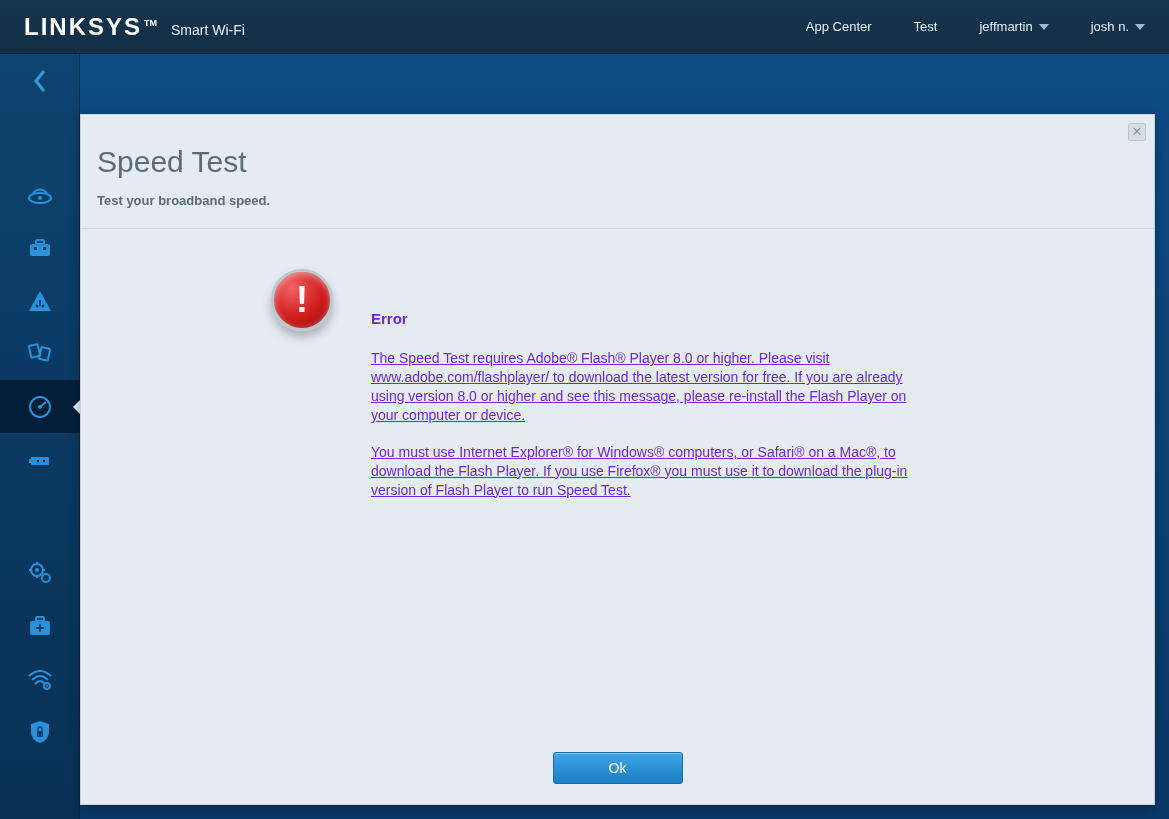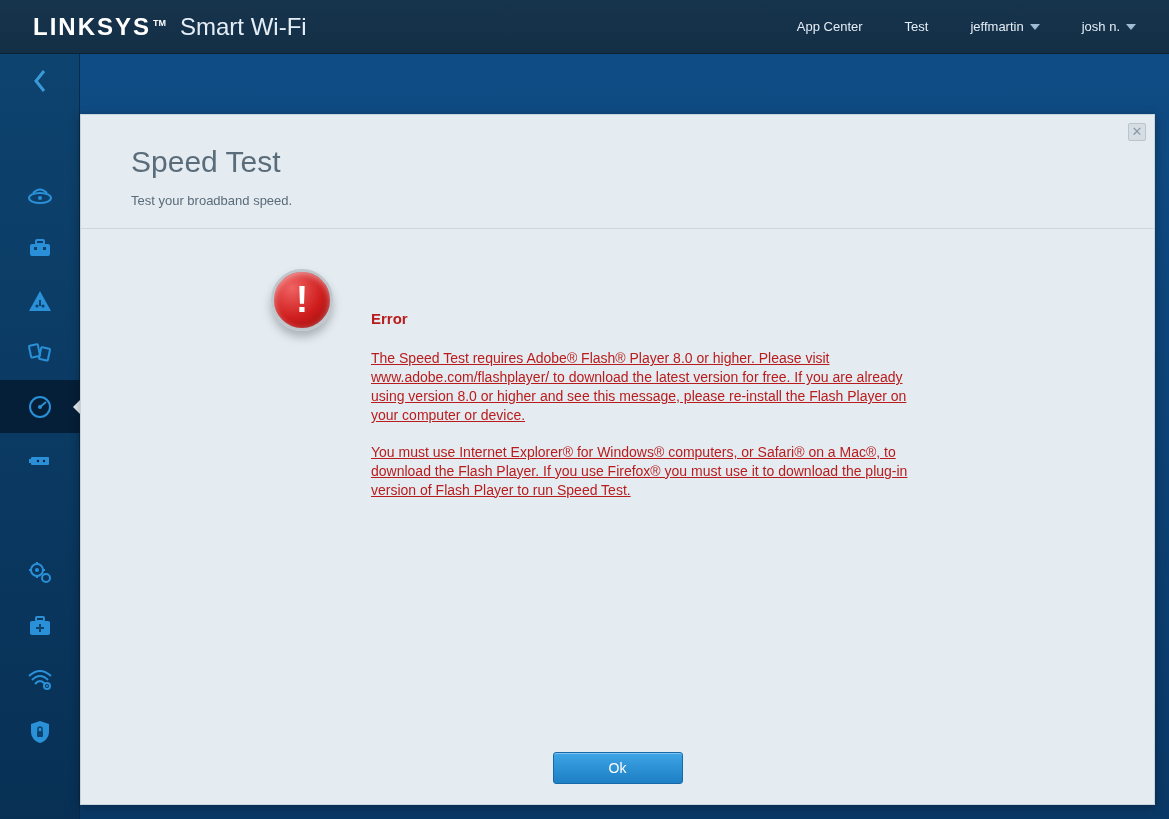--- a/index.html
+++ b/index.html
@@ -11,21 +11,21 @@
     overflow: hidden;
     position: relative;
   }
 
   
   .header {
     height: 54px;
     background: linear-gradient(#17344d, #122f46);
     display: flex;
     align-items: center;
-    padding: 0 33px;
+    padding: 0 24px;
     color: #d9e7f2;
     border-bottom: 1px solid #0c2233;
   }
   .logo-block {
     display: flex;
     align-items: baseline;
     gap: 14px;
   }
   .logo {
     font-size: 24px;
@@ -34,21 +34,21 @@
     color: #ffffff;
     position: relative;
   }
   .logo .tm {
     font-size: 9px;
     vertical-align: super;
     letter-spacing: 0;
     margin-left: 2px;
   }
   .brand-sub {
-    font-size: 24px;
+    font-size: 14px;
     font-weight: 300;
     color: #e5eef6;
   }
   .header-spacer { flex: 1; }
   .header-links {
     display: flex;
     align-items: flex-start;
     gap: 42px;
     font-size: 13px;
   }
@@ -144,32 +144,33 @@
     color: #8a98a3;
     background: #d5dee5;
     border: 1px solid #b9c4cc;
     font-size: 13px;
     line-height: 15px;
     text-align: center;
     cursor: pointer;
     border-radius: 2px;
   }
   .panel-header {
-    padding: 30px 34px 20px 50px;
+    padding: 30px 34px 20px 16px;
     border-bottom: 1px solid #cdd7df;
   }
   .panel-title {
     font-size: 30px;
     color: #5a6b79;
     font-weight: 400;
     margin-bottom: 14px;
   }
   .panel-subtitle {
     font-size: 13px;
     color: #5a6b79;
+    font-weight: bold;
   }
   .panel-body {
     flex: 1;
     display: flex;
     gap: 30px;
     padding: 80px 40px 20px 190px;
   }
   .error-icon-wrap {
     width: 70px;
     flex: 0 0 70px;
@@ -182,21 +183,21 @@
     box-shadow: 0 6px 10px rgba(0,0,0,.25), inset 0 2px 6px rgba(255,255,255,.5);
     color: #fff;
     display: flex;
     align-items: center;
     justify-content: center;
     font-size: 36px;
     font-weight: 700;
     position: relative;
     top: -40px;
   }
-  .error-text { color: #b91c1c; font-size: 14px; max-width: 560px; line-height: 1.35; }
+  .error-text { color: #6d28d9; font-size: 14px; max-width: 560px; line-height: 1.35; }
   .error-text .error-heading { font-weight: 700; margin-bottom: 20px; font-size: 15px; }
   .error-text p { margin-bottom: 18px; text-decoration: underline; }
 
   .panel-footer {
     padding: 14px 24px 20px 24px;
     display: flex;
     justify-content: center;
   }
   .ok-button {
     min-width: 130px;

